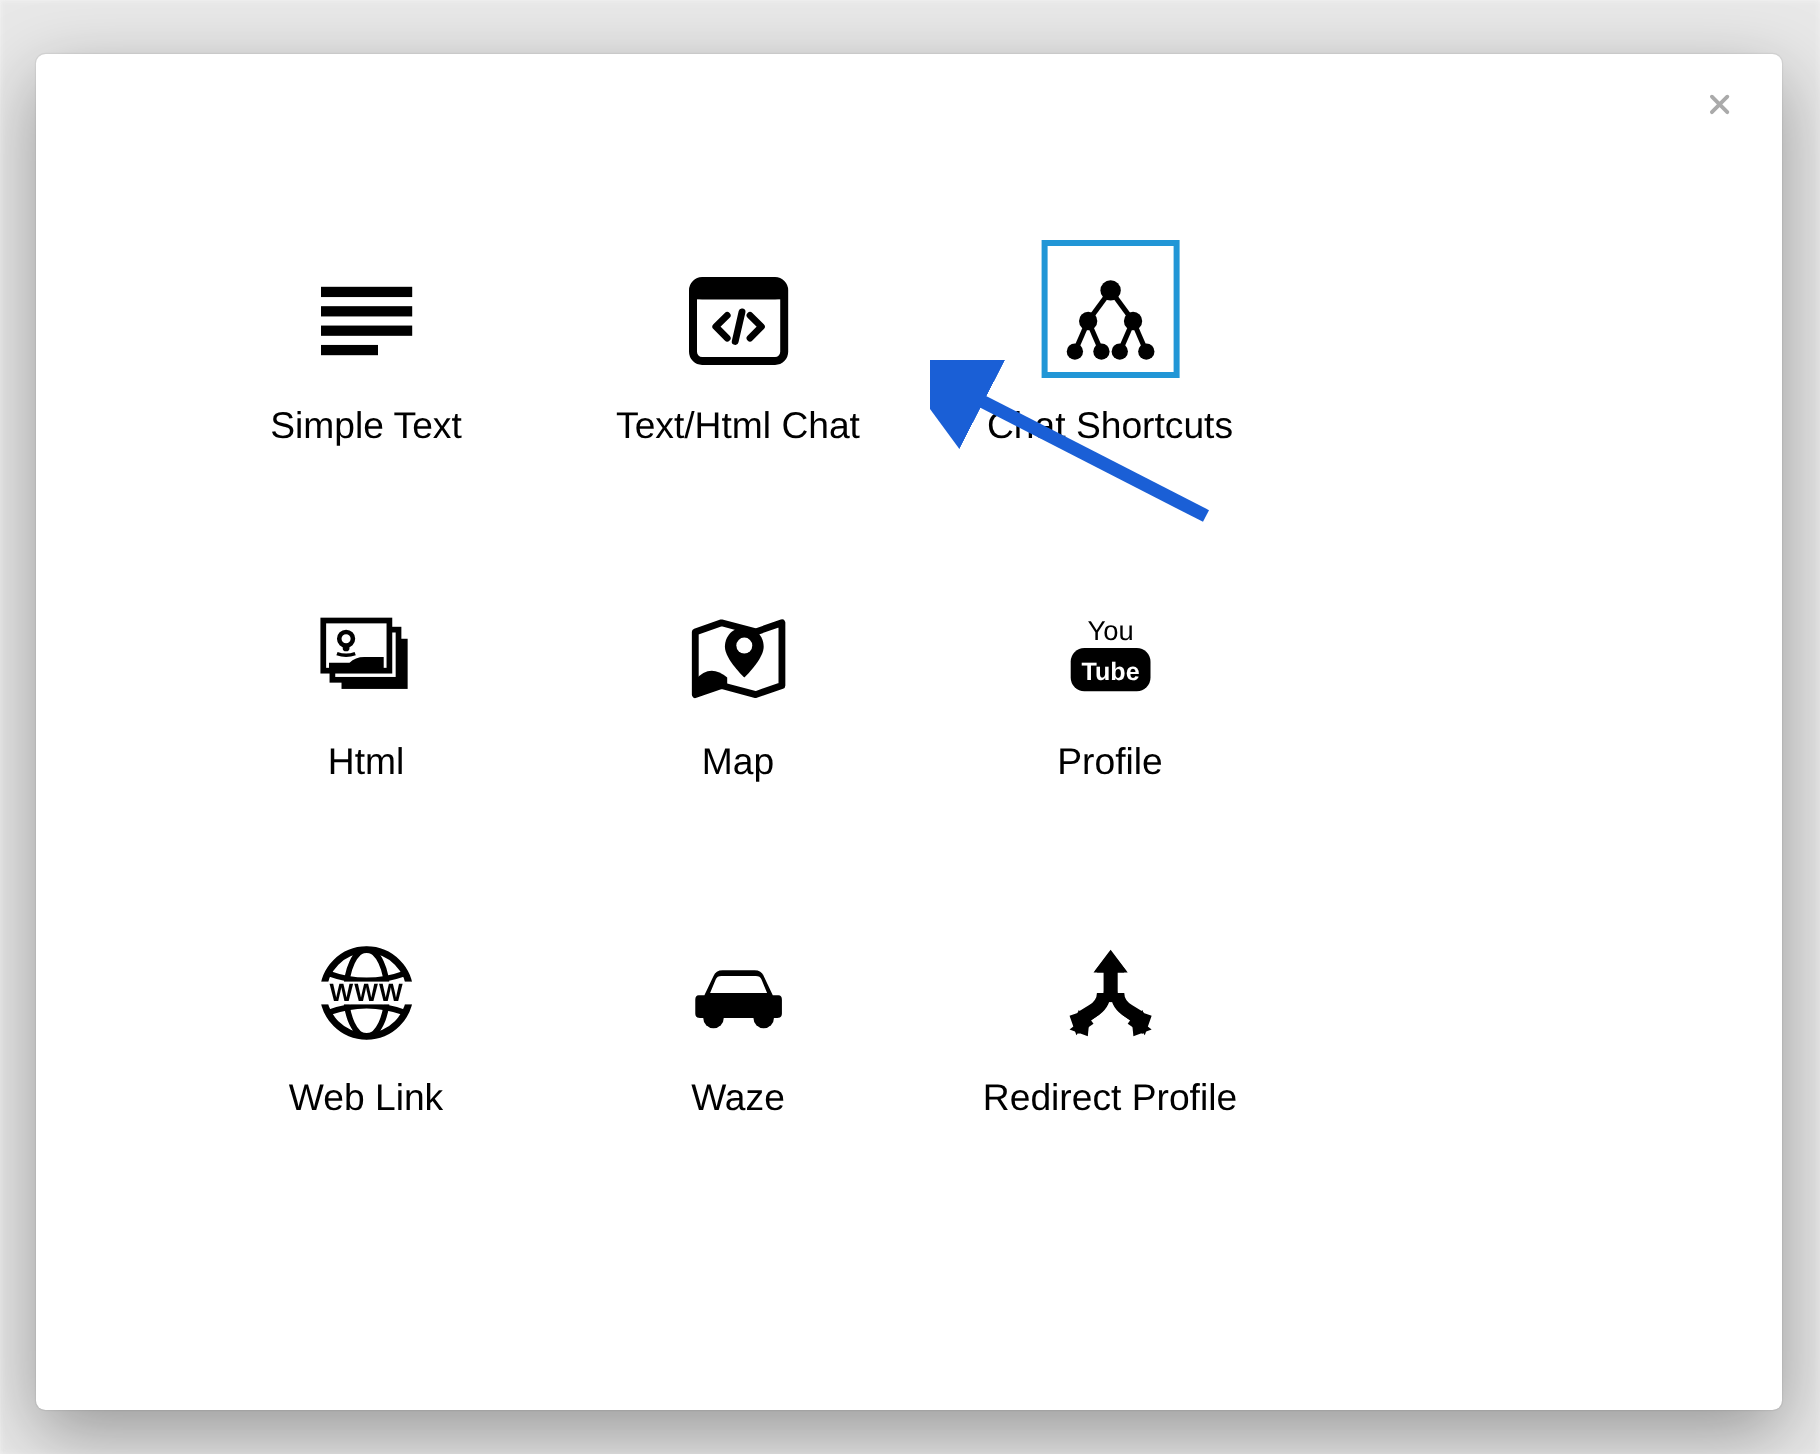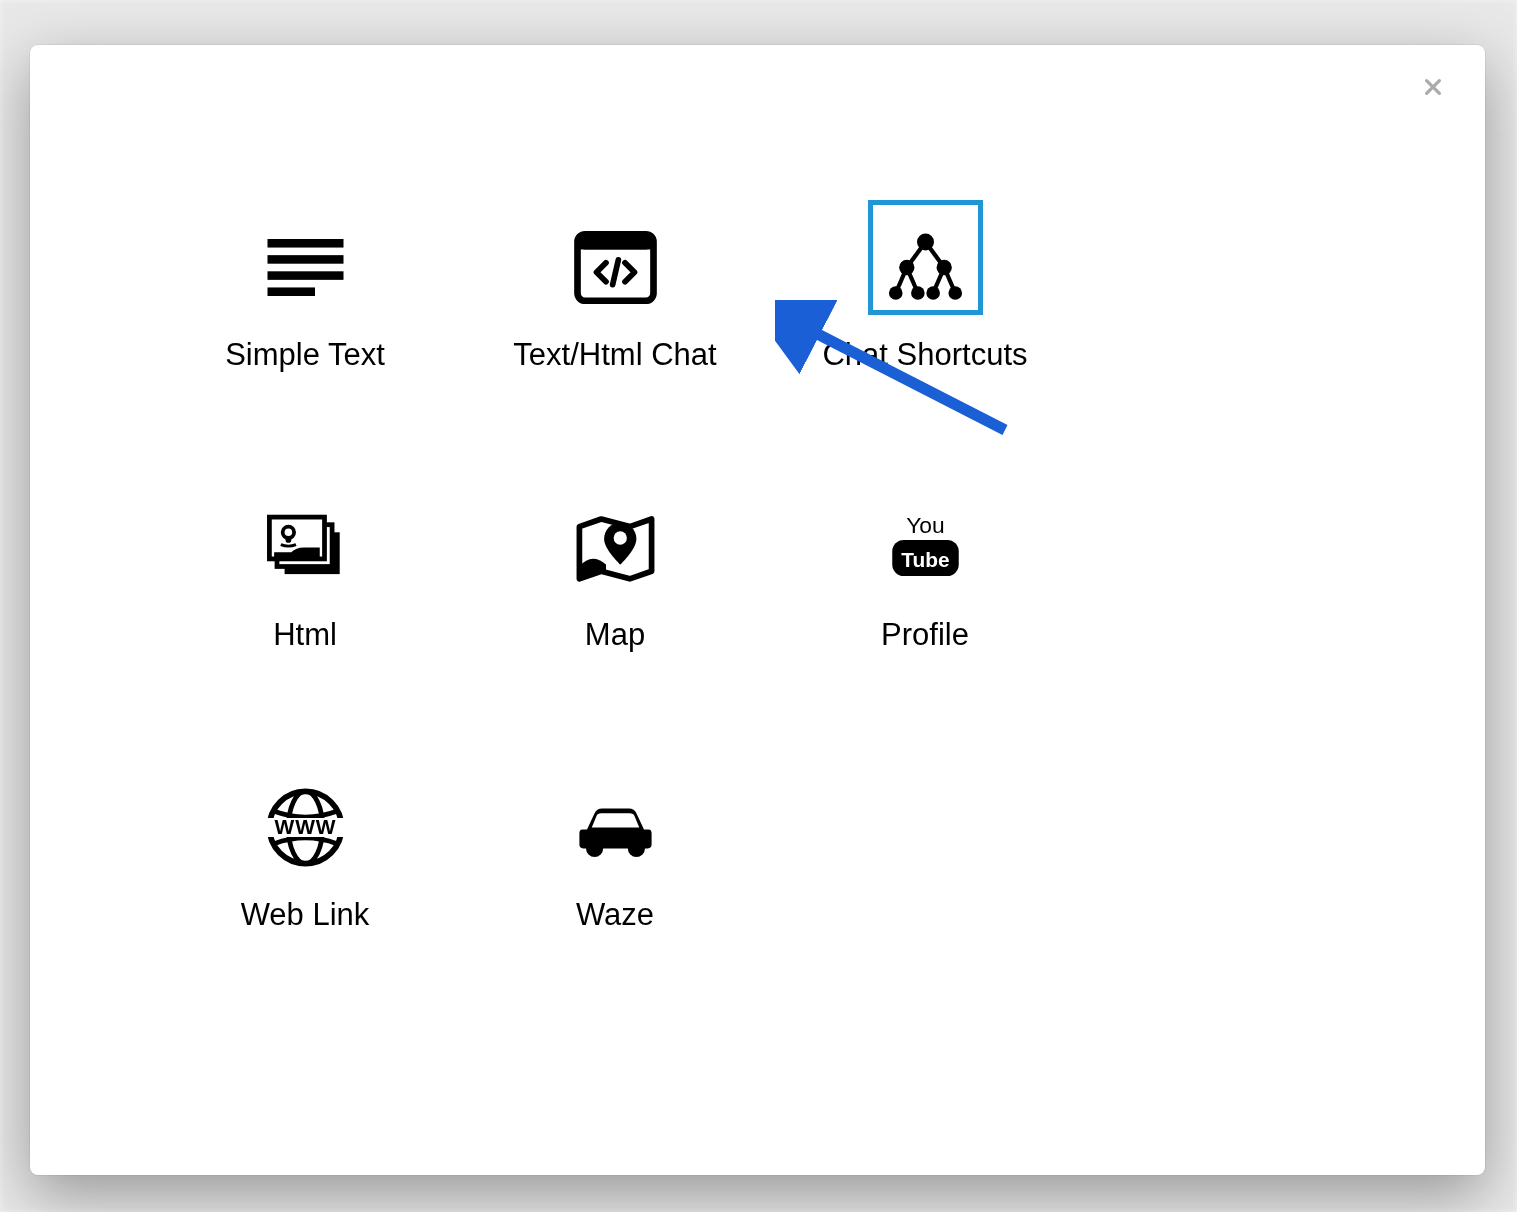--- a/index.html
+++ b/index.html
@@ -220,20 +220,39 @@
         <svg viewBox="0 0 100 100">
           <path d="M20 52 L28 35 Q30 30 36 30 L64 30 Q70 30 72 35 L80 52 L85 52 Q88 52 88 56 L88 68 Q88 72 84 72 L16 72 Q12 72 12 68 L12 56 Q12 52 15 52 Z" fill="#000"></path>
           <circle cx="28" cy="72" r="9" fill="#000"></circle>
           <circle cx="72" cy="72" r="9" fill="#000"></circle>
           <path d="M30 38 Q31 35 35 35 L65 35 Q69 35 70 38 L75 50 L25 50 Z" fill="#fff"></path>
         </svg>
       </div>
       <div class="item-label">Waze</div>
     </div>
 
+    <div class="grid-item">
+      <div class="icon-wrap">
+        <svg viewBox="0 0 100 100">
+          <path d="M50 15 L38 32 L45 32 L45 50 Q45 58 38 63 L28 70 L33 75 L18 80 L22 65 L27 70 L38 62 Q50 54 50 40 Q50 54 62 62 L73 70 L78 65 L82 80 L67 75 L72 70 L62 63 Q55 58 55 50 L55 32 L62 32 Z" fill="#000"></path>
+          <path d="M50 12 L35 32 L65 32 Z" fill="#000"></path>
+          <rect x="44" y="28" width="12" height="30" fill="#000"></rect>
+          <path d="M44 50 Q44 60 34 66 L24 72" fill="none" stroke="#000" stroke-width="12" stroke-linecap="butt"></path>
+          <path d="M56 50 Q56 60 66 66 L76 72" fill="none" stroke="#000" stroke-width="12" stroke-linecap="butt"></path>
+          <path d="M14 82 L32 68 L30 88 Z" fill="#000"></path>
+          <path d="M86 82 L68 68 L70 88 Z" fill="#000"></path>
+          <path d="M18 78 L30 70 L35 77 L22 86 Z" fill="#000"></path>
+          <path d="M82 78 L70 70 L65 77 L78 86 Z" fill="#000"></path>
+          <g>
+            <path d="M50 13 L36 31 L44 31 L44 48 Q44 58 36 64 L26 71 L31 64 L14 70 L20 87 L26 79 L36 72 Q50 62 50 48 Q50 62 64 72 L74 79 L80 87 L86 70 L69 64 L74 71 L64 64 Q56 58 56 48 L56 31 L64 31 Z" fill="#000"></path>
+          </g>
+        </svg>
+      </div>
+      <div class="item-label">Redirect Profile</div>
+    </div>
 
   </div>
 
   <div class="arrow">
     <svg viewBox="0 0 260 160">
       <defs>
         <marker id="arrowhead" markerWidth="8" markerHeight="8" refX="2" refY="4" orient="auto">
           <polygon points="0 0, 8 4, 0 8" fill="#1a5fd6"></polygon>
         </marker>
       </defs>

